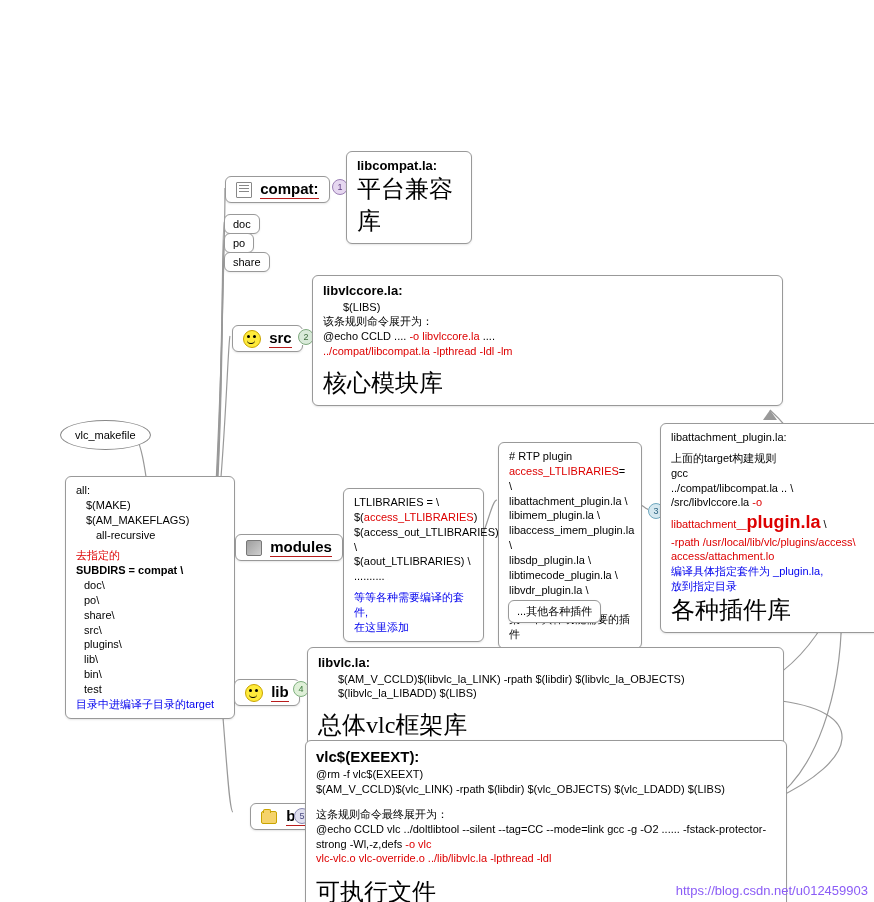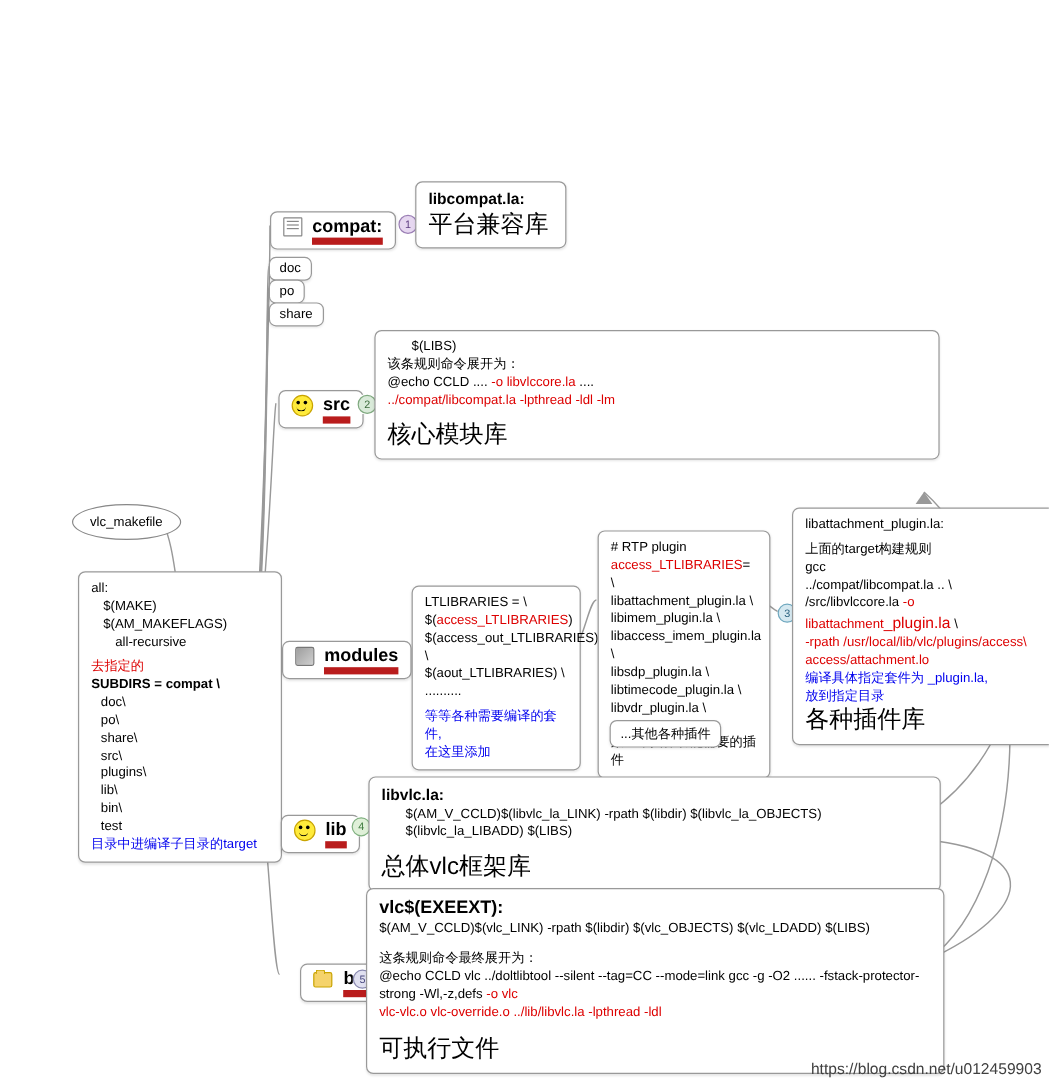--- a/index.html
+++ b/index.html
@@ -2,40 +2,40 @@
 <html><head>
 <meta charset="utf-8">
 <style>
 html,body{margin:0;padding:0;width:874px;height:902px;background:#fff;font-family:Arial,"Microsoft YaHei",sans-serif;font-size:11px;color:#000;position:relative;overflow:hidden}
 .node{position:absolute;background:#fff}
 .box{border:1px solid #999;border-radius:6px;padding:6px 10px;box-shadow:0 1px 2px rgba(0,0,0,.1)}
 .sbox{border:1px solid #999;border-radius:6px;padding:3px 8px;box-shadow:0 1px 2px rgba(0,0,0,.08);font-size:11px}
 .ellipse{border:1px solid #888;border-radius:50%;padding:8px 14px;text-align:center;font-size:11px}
 .folder{font-size:15px;font-weight:bold}
 .title{font-size:15px;font-weight:bold}
-.big{font-size:20px;font-family:Liberation Sans, sans-serif}
+.big{font-size:24px;font-family:Liberation Serif, serif}
 .red{color:#d00}
 .blue{color:#00e}
 .small{font-size:11px;line-height:1.35}
 .ico{display:inline-block;width:14px;height:14px;vertical-align:middle;margin-right:4px}
 .face{display:inline-block;width:16px;height:16px;border-radius:50%;background:#ffeb3b;border:1px solid #c9a400;vertical-align:middle;margin-right:4px;position:relative}
 .face::before{content:"";position:absolute;width:3px;height:3px;background:#000;border-radius:50%;top:4px;left:3px;box-shadow:6px 0 0 #000}
 .face::after{content:"";position:absolute;width:8px;height:4px;border-bottom:1.5px solid #000;border-radius:0 0 6px 6px;top:8px;left:3px}
 .folder-ico{display:inline-block;width:14px;height:11px;background:#f5d36b;border:1px solid #c9a400;border-radius:2px;vertical-align:middle;margin-right:5px;position:relative}
 .folder-ico::before{content:"";position:absolute;top:-3px;left:1px;width:6px;height:3px;background:#f5d36b;border:1px solid #c9a400;border-bottom:none;border-radius:2px 2px 0 0}
 .mod-ico{display:inline-block;width:14px;height:14px;vertical-align:middle;margin-right:4px;background:linear-gradient(135deg,#9e9e9e,#cfcfcf);border:1px solid #777;border-radius:2px}
 .num{display:inline-block;width:14px;height:14px;border-radius:50%;font-size:9px;line-height:14px;text-align:center;vertical-align:middle;margin-right:3px;border:1px solid}
 .n1{background:#e6d7f0;border-color:#9b7fb5;color:#5e3d82}
 .n2{background:#d9ead9;border-color:#7fa97f;color:#3d6b3d}
 .n3{background:#d5e8f0;border-color:#6fa8bf;color:#2d6480}
 .n4{background:#dff0d8;border-color:#7fb07f;color:#3d7a3d}
 .n5{background:#e0e0f0;border-color:#8888b0;color:#4a4a80}
 svg.edges{position:absolute;left:0;top:0;width:874px;height:902px;pointer-events:none}
-.wm{position:absolute;right:6px;bottom:4px;color:#404040;font-size:13px}
-.underline{border-bottom:6px solid #b91c1c;display:inline-block;padding-bottom:1px}
+.wm{position:absolute;right:6px;bottom:4px;color:#8b5cf6;font-size:13px}
+.underline{border-bottom:1px solid #b91c1c;display:inline-block;padding-bottom:1px}
 </style>
 </head>
 <body>
 
 <svg class="edges">
   <g stroke="#999" stroke-width="1.2" fill="none">
     <path d="M130 432 C150 432 150 570 165 570"></path>
     <path d="M215 505 C223 350 225 200 225 188"></path>
     <path d="M215 510 C223 400 222 222 224 222"></path>
     <path d="M215 515 C223 420 222 240 224 240"></path>
@@ -98,20 +98,21 @@
 <div class="node sbox" style="left:224px;top:214px"><span>doc</span></div>
 <div class="node sbox" style="left:224px;top:233px"><span>po</span></div>
 <div class="node sbox" style="left:224px;top:252px"><span>share</span></div>
 
 <div class="node box folder" style="left:232px;top:325px;padding:3px 10px">
   <span class="face"></span>
   <span class="underline">src</span>
 </div>
 <div class="node" style="left:298px;top:329px"><span class="num n2">2</span></div>
 <div class="node box small" style="left:312px;top:275px;width:449px">
+  <div class="title" style="font-size:13px">libvlccore.la:</div>
   <div style="padding-left:20px">$(LIBS)</div>
   <div>该条规则命令展开为：</div>
   <div><span>@echo    CCLD    .... </span><span class="red">-o libvlccore.la</span><span>   ....</span></div>
   <div class="red">../compat/libcompat.la -lpthread -ldl -lm</div>
   <div style="height:8px"></div>
   <div class="big">核心模块库</div>
 </div>
 
 <div class="node box folder" style="left:235px;top:534px;padding:3px 10px">
   <span class="mod-ico"></span>
@@ -143,21 +144,21 @@
 </div>
 <div class="node sbox" style="left:508px;top:600px"><span>...其他各种插件</span></div>
 
 <div class="node" style="left:648px;top:503px"><span class="num n3">3</span></div>
 <div class="node box small" style="left:660px;top:423px;width:200px">
   <div>libattachment_plugin.la:</div>
   <div style="height:6px"></div>
   <div>上面的target构建规则</div>
   <div>gcc</div>
   <div>../compat/libcompat.la .. \</div>
-  <div><span>/src/libvlccore.la </span><span class="red"> -o libattachment</span><span class="red" style="font-size:13px;font-weight:normal">_plugin.la</span><span> \</span></div>
+  <div><span>/src/libvlccore.la </span><span class="red"> -o libattachment</span><span class="red" style="font-size:18px;font-weight:bold">_plugin.la</span><span> \</span></div>
   <div class="red">-rpath /usr/local/lib/vlc/plugins/access\</div>
   <div class="red">access/attachment.lo</div>
   <div class="blue">编译具体指定套件为 _plugin.la,</div>
   <div class="blue">放到指定目录</div>
   <div class="big">各种插件库</div>
 </div>
 
 <div class="node box folder" style="left:234px;top:679px;padding:3px 10px">
   <span class="face"></span>
   <span class="underline">lib</span>
@@ -170,20 +171,21 @@
   <div class="big">总体vlc框架库</div>
 </div>
 
 <div class="node box folder" style="left:250px;top:803px;padding:3px 10px">
   <span class="folder-ico"></span>
   <span class="underline">bin</span>
 </div>
 <div class="node" style="left:294px;top:808px"><span class="num n5">5</span></div>
 <div class="node box small" style="left:305px;top:740px;width:460px">
   <div class="title" style="font-size:15px">vlc$(EXEEXT):</div>
+  <div>@rm -f vlc$(EXEEXT)</div>
   <div>$(AM_V_CCLD)$(vlc_LINK) -rpath $(libdir) $(vlc_OBJECTS) $(vlc_LDADD) $(LIBS)</div>
   <div style="height:10px"></div>
   <div>这条规则命令最终展开为：</div>
   <div><span>@echo CCLD vlc ../doltlibtool --silent --tag=CC --mode=link gcc -g -O2 ...... -fstack-protector-strong -Wl,-z,defs   </span><span class="red">-o vlc</span></div>
   <div class="red">vlc-vlc.o  vlc-override.o  ../lib/libvlc.la -lpthread -ldl</div>
   <div style="height:10px"></div>
   <div class="big">可执行文件</div>
 </div>
 
 <div class="wm"><span>https://blog.csdn.net/u012459903</span></div>

